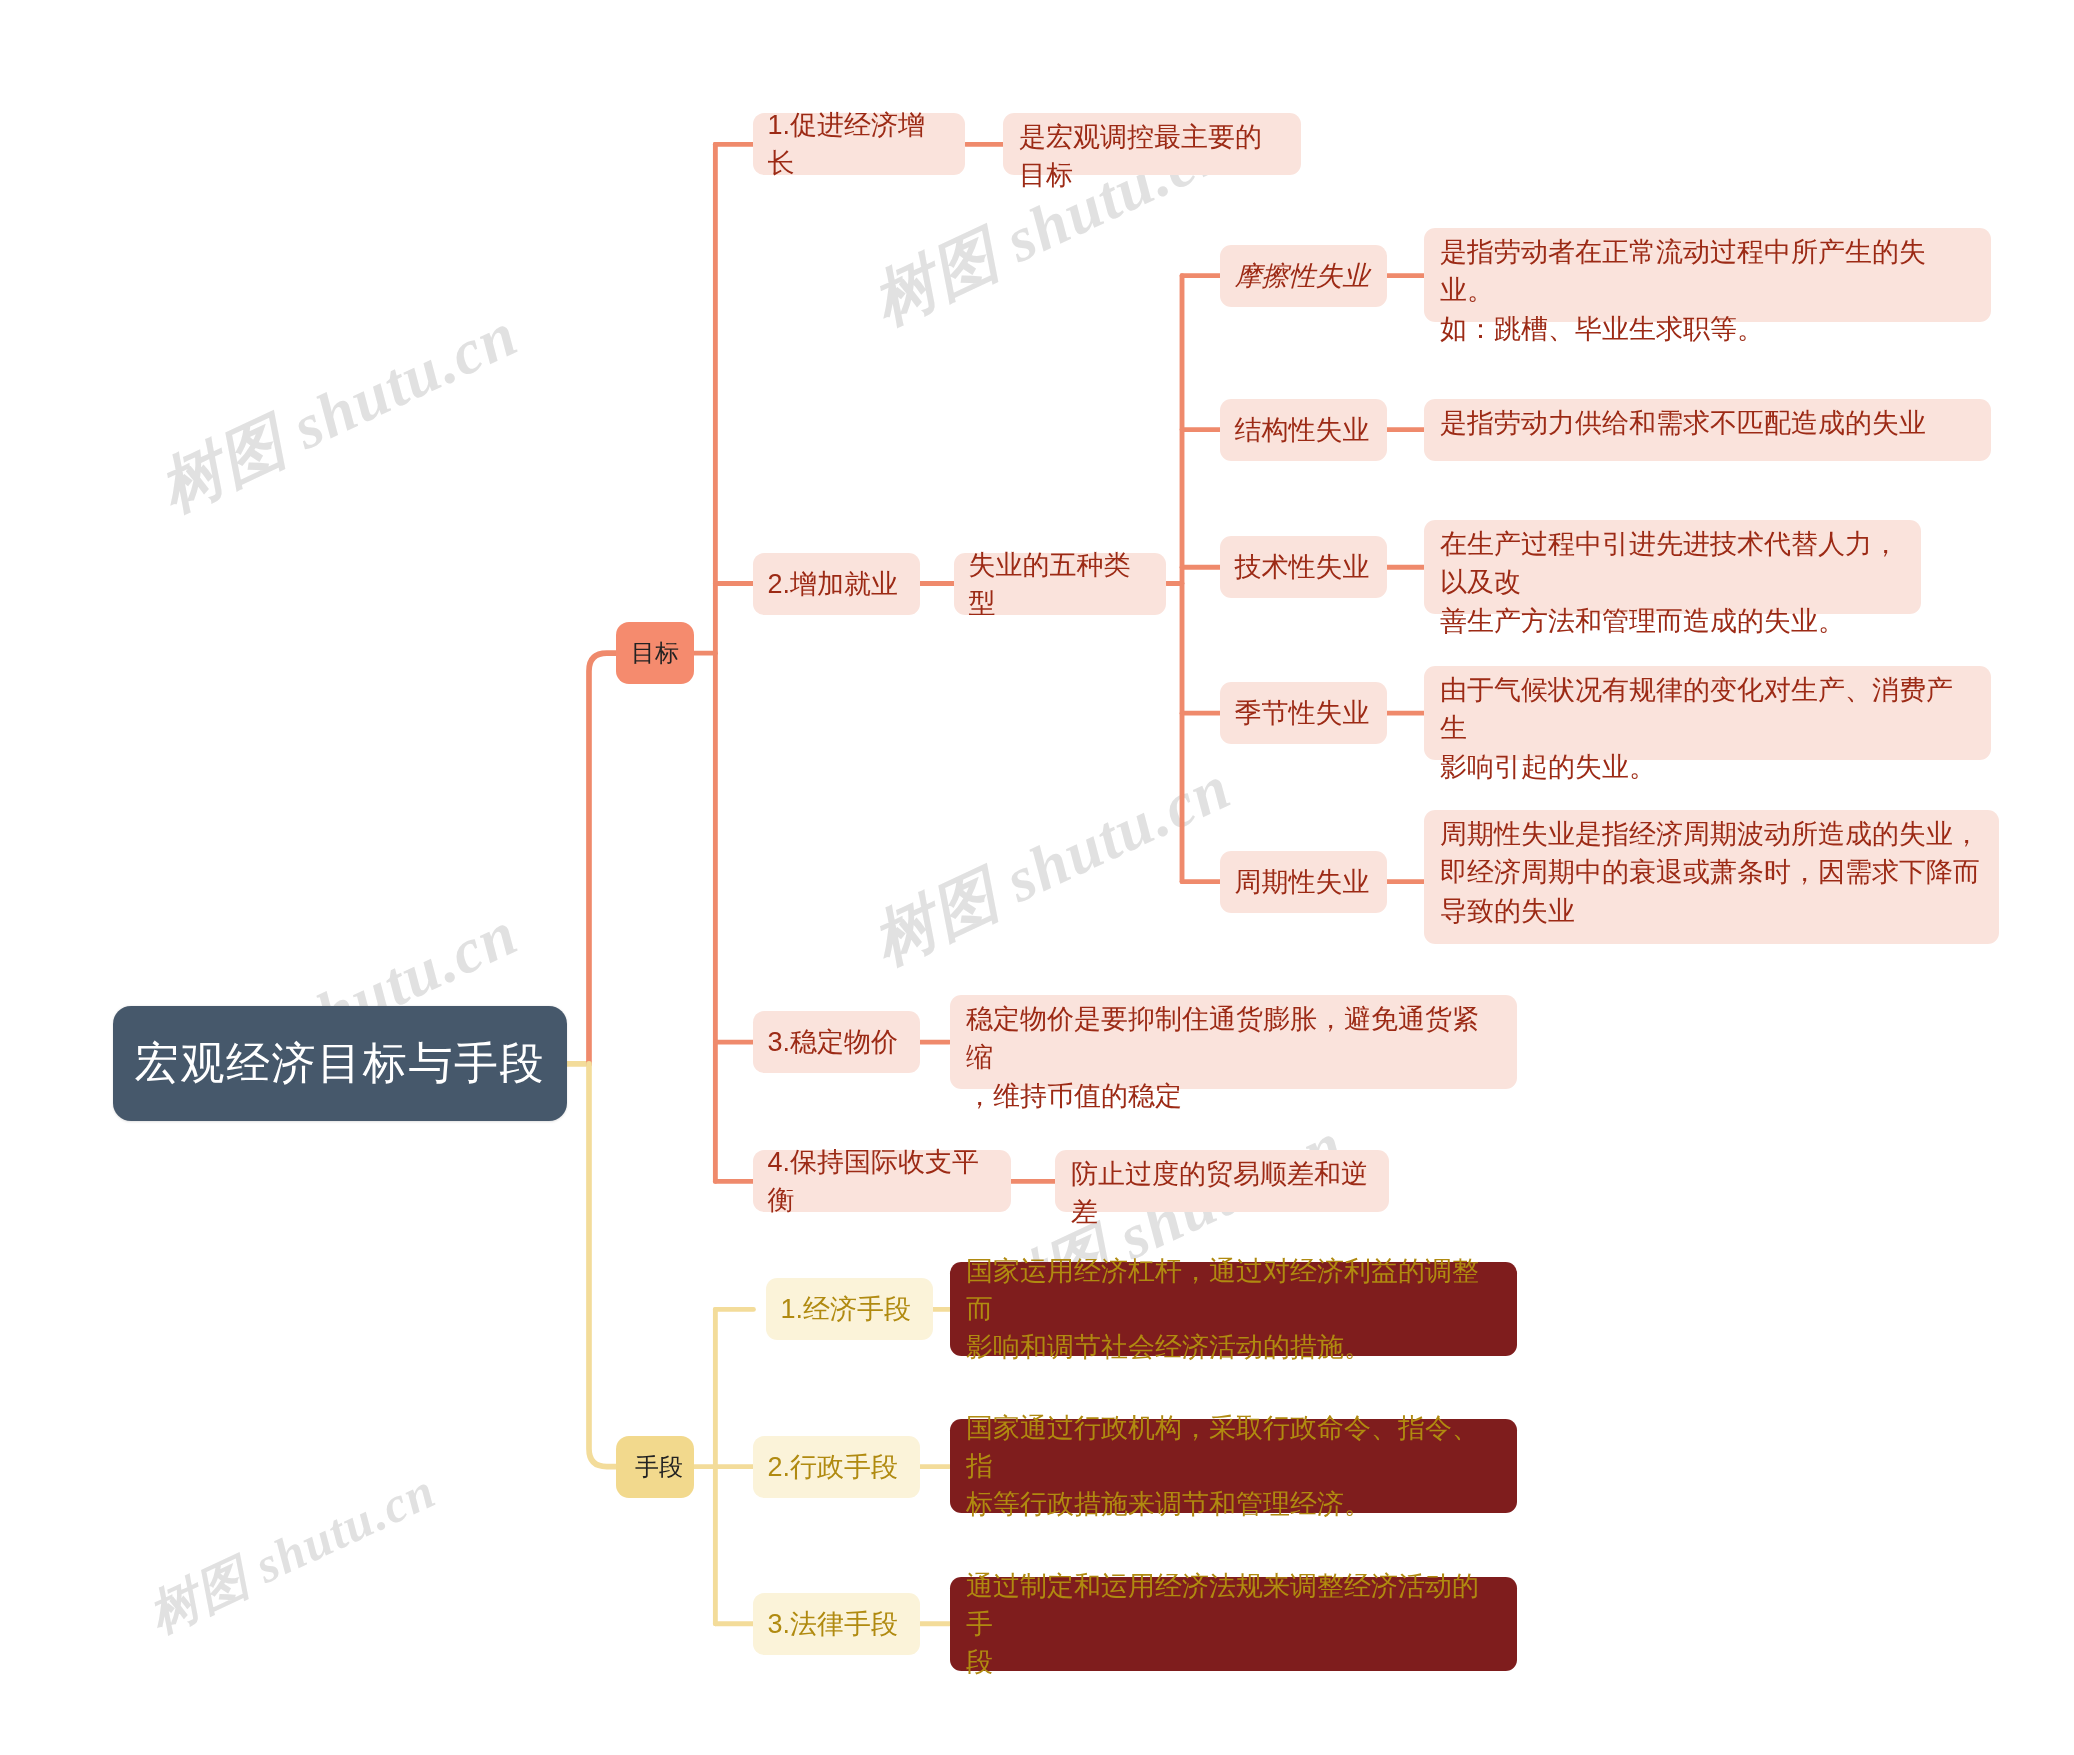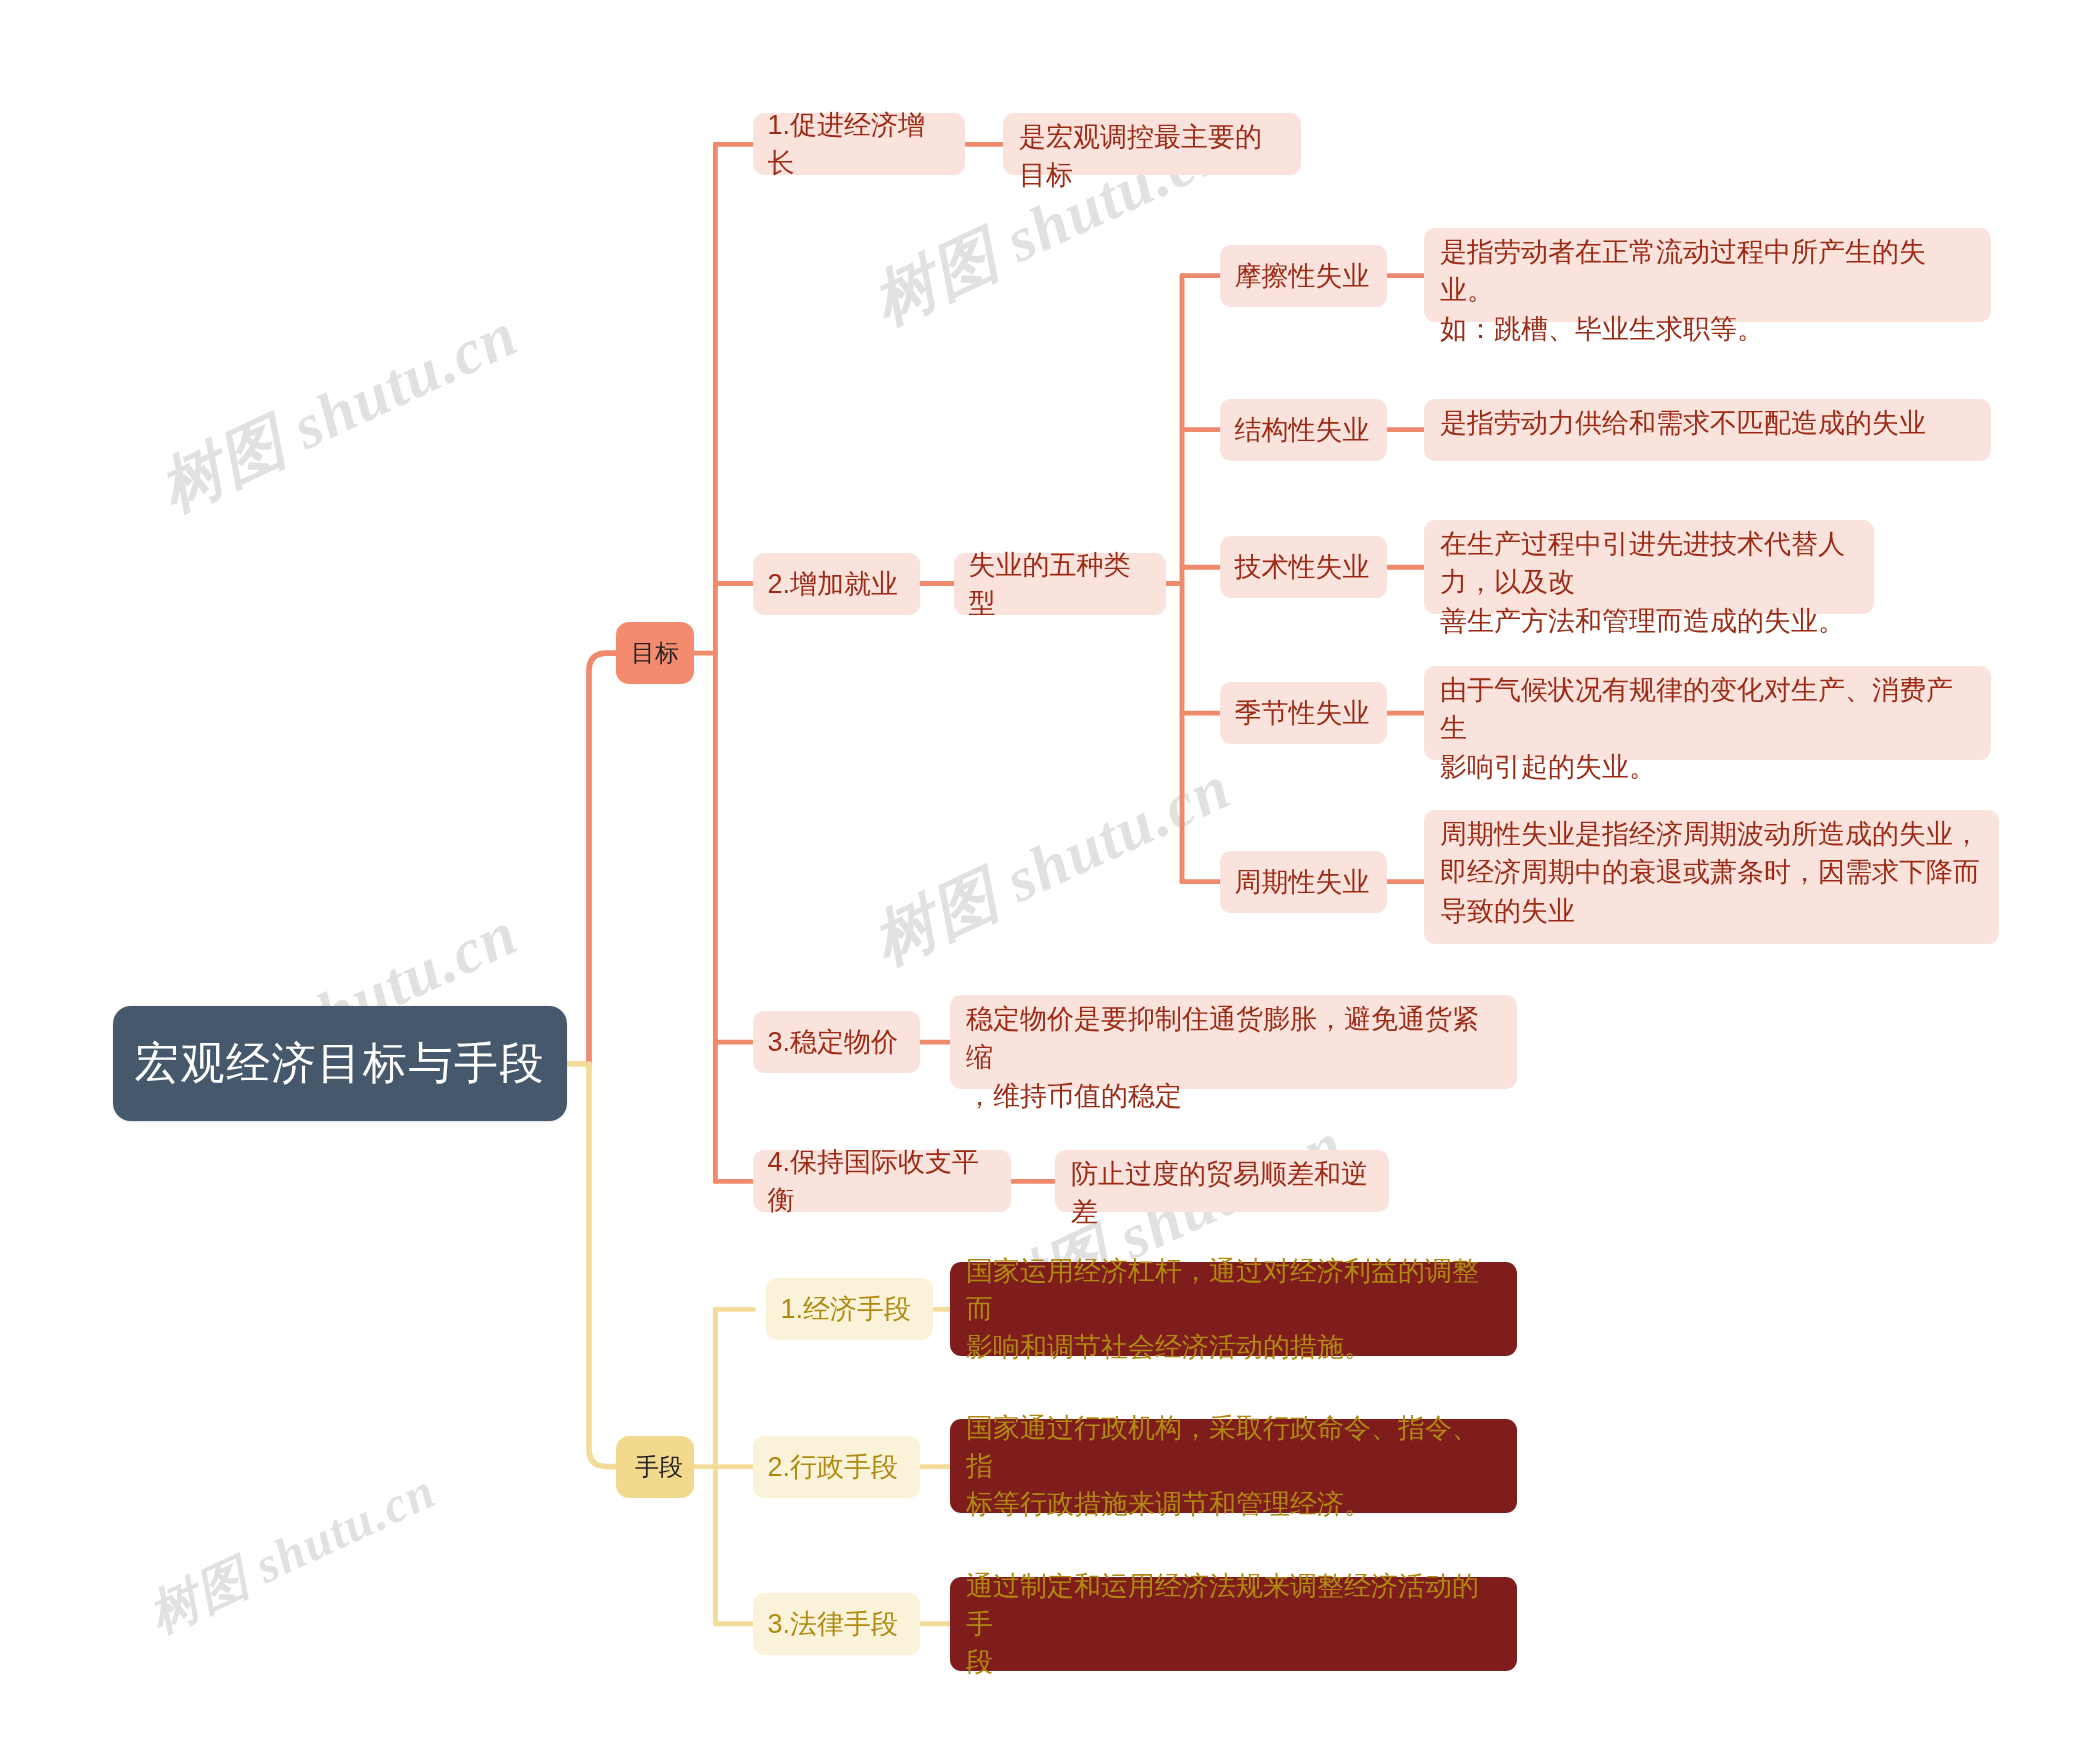--- a/index.html
+++ b/index.html
@@ -158,39 +158,39 @@
     <span>是宏观调控最主要的目标</span>
   </div>
 
   <div class="node goal-node" style="left:753px;top:553px;width:167px;height:62px;">
     <span>2.增加就业</span>
   </div>
   <div class="node goal-node" style="left:954px;top:553px;width:212px;height:62px;">
     <span>失业的五种类型</span>
   </div>
 
-  <div class="node goal-node" style="left:1220px;top:245px;width:167px;height:62px;">
+  <div class="node goal-node" style="left:1220px;top:245px;width:167px;height:62px;font-style:italic;">
     <span>摩擦性失业</span>
   </div>
   <div class="node goal-leaf" style="left:1424px;top:228px;width:567px;height:94px;">
     <span>是指劳动者在正常流动过程中所产生的失业。
 如：跳槽、毕业生求职等。</span>
   </div>
 
   <div class="node goal-node" style="left:1220px;top:399px;width:167px;height:62px;">
     <span>结构性失业</span>
   </div>
   <div class="node goal-leaf" style="left:1424px;top:399px;width:567px;height:62px;">
     <span>是指劳动力供给和需求不匹配造成的失业</span>
   </div>
 
   <div class="node goal-node" style="left:1220px;top:536px;width:167px;height:62px;">
     <span>技术性失业</span>
   </div>
-  <div class="node goal-leaf" style="left:1424px;top:520px;width:450px;height:94px;">
+  <div class="node goal-leaf" style="left:1424px;top:520px;width:497px;height:94px;">
     <span>在生产过程中引进先进技术代替人力，以及改
 善生产方法和管理而造成的失业。</span>
   </div>
 
   <div class="node goal-node" style="left:1220px;top:682px;width:167px;height:62px;">
     <span>季节性失业</span>
   </div>
   <div class="node goal-leaf" style="left:1424px;top:666px;width:567px;height:94px;">
     <span>由于气候状况有规律的变化对生产、消费产生
 影响引起的失业。</span>

